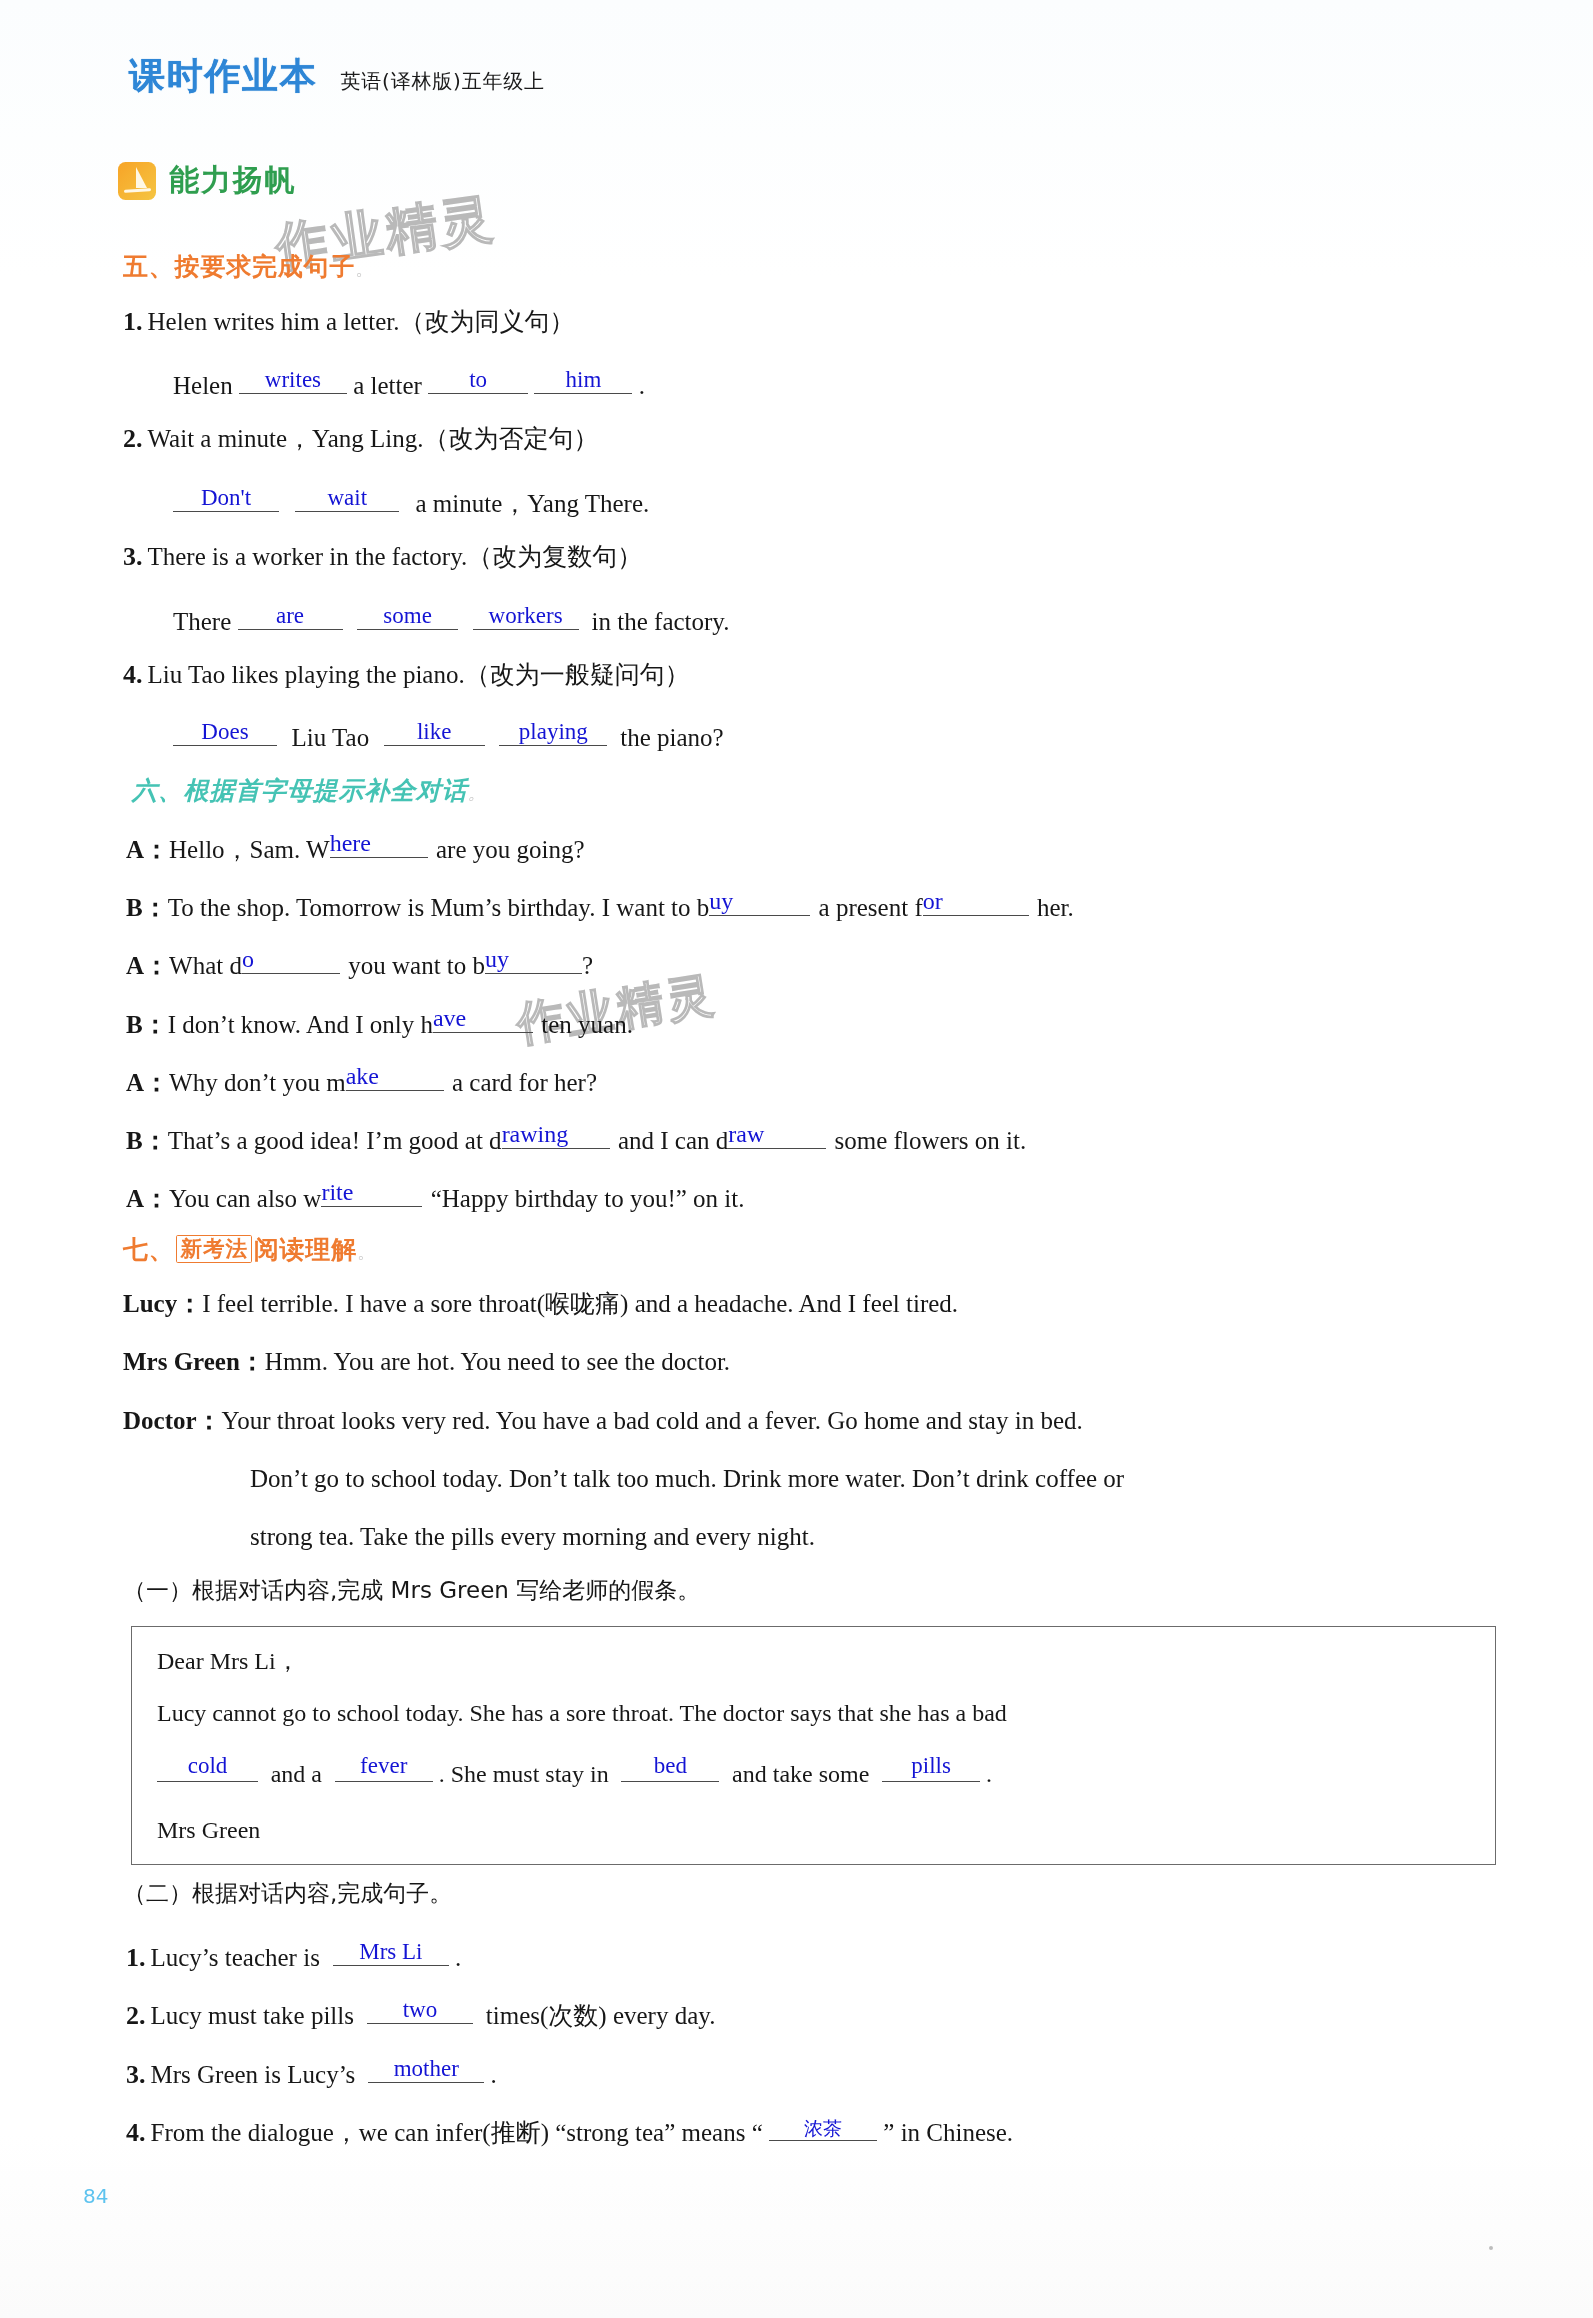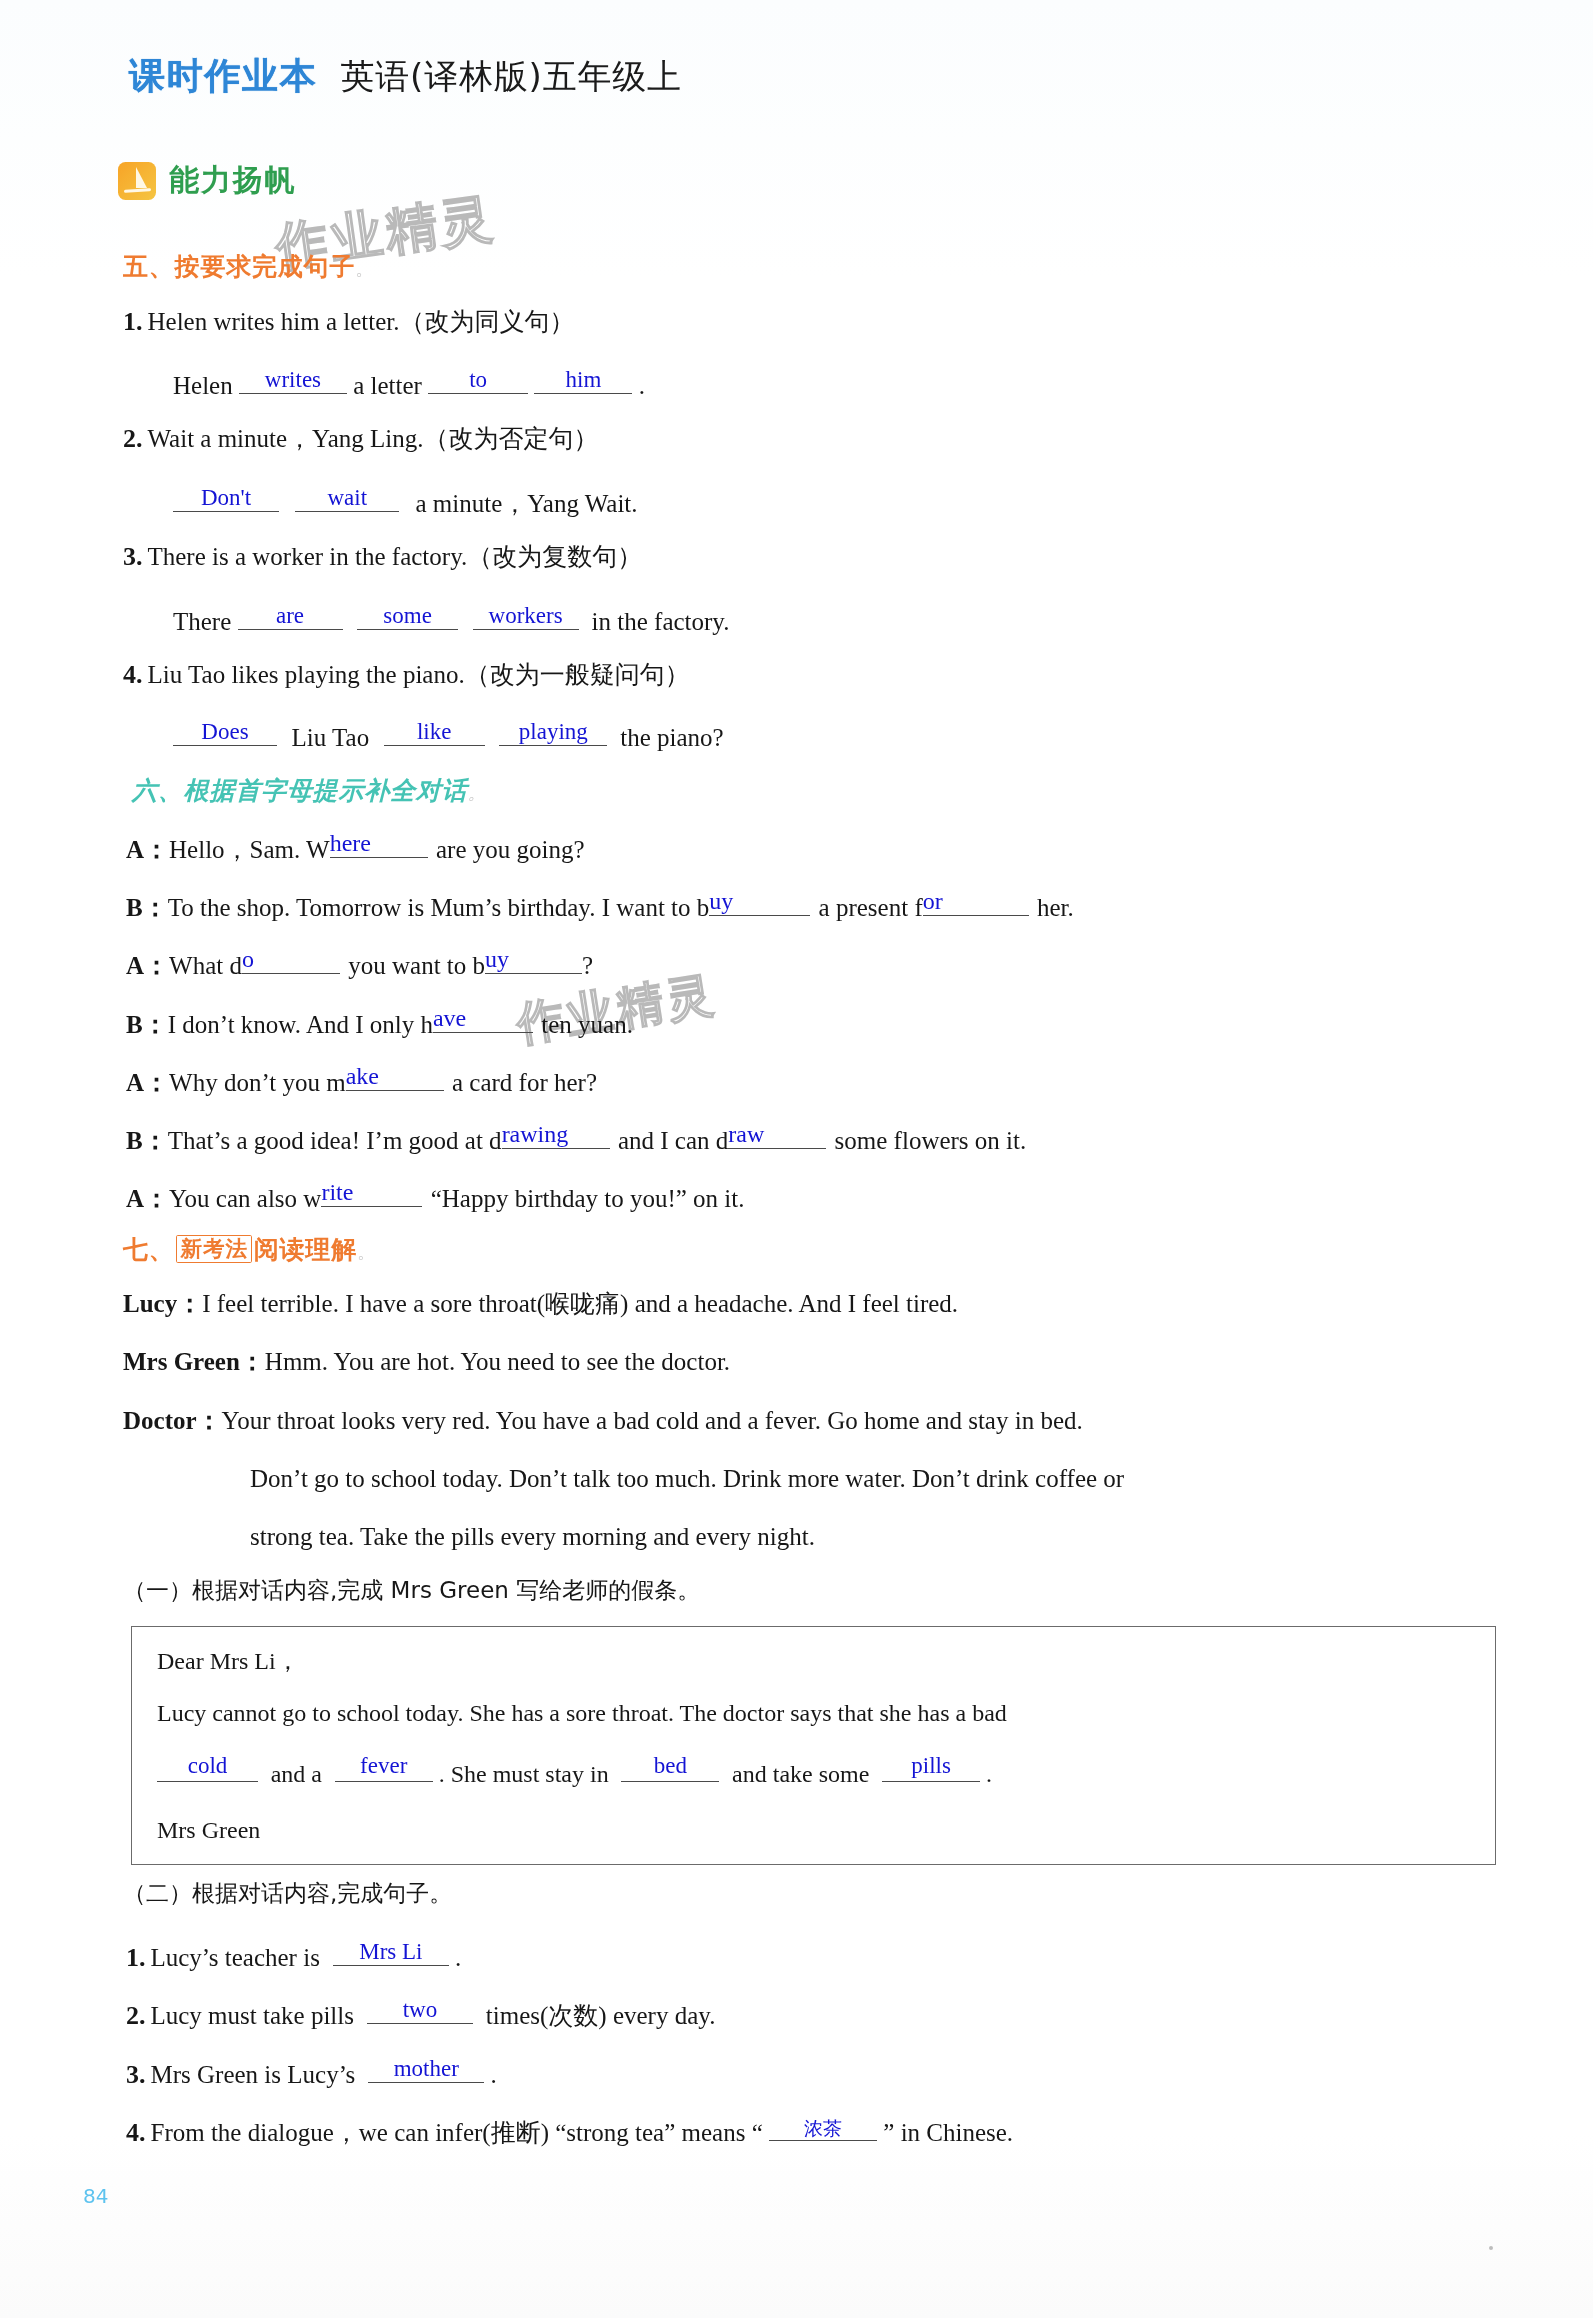--- a/index.html
+++ b/index.html
@@ -20,21 +20,21 @@
     display:flex;align-items:baseline;gap:23px;
   }
   .brand{
     font-family:"DejaVu Sans","Liberation Sans",sans-serif;
     font-weight:bold;font-size:36px;color:#2e86d6;
     letter-spacing:1.7px;
     text-shadow:0 0 0.8px #2e86d6;
   }
   .subject{
     font-family:"DejaVu Sans","Liberation Sans",sans-serif;
-    font-size:34px;color:#1b1b1b;letter-spacing:0.8px;
+    font-size:20px;color:#1b1b1b;letter-spacing:0.8px;
   }
   .header-rule{
     position:absolute;left:58px;top:90px;width:1481px;height:1.7px;
     background:transparent;
   }
   
   .banner{
     position:absolute;left:118px;top:160px;
     display:flex;align-items:center;gap:13.3px;
   }
@@ -165,21 +165,21 @@
     <span class="blank" style="width:98px;"><span class="ans">him</span></span>
     <span>.</span>
   </div>
 
   <div class="line" style="left:123px;top:426px;">
     <span class="num">2.</span><span>Wait a minute，Yang Ling.（改为否定句）</span>
   </div>
   <div class="line" style="left:173px;top:486px;">
     <span class="blank" style="width:106px;"><span class="ans">Don't</span></span>
     <span class="blank" style="width:104px;margin-left:10px;"><span class="ans">wait</span></span>
-    <span style="margin-left:10px;">a minute，Yang Wait.</span>
+    <span style="margin-left:10px;">a minute，Yang There.</span>
   </div>
 
   <div class="line" style="left:123px;top:544px;">
     <span class="num">3.</span><span>There is a worker in the factory.（改为复数句）</span>
   </div>
   <div class="line" style="left:173px;top:604px;">
     <span>There</span>
     <span class="blank" style="width:105px;"><span class="ans">are</span></span>
     <span class="blank" style="width:101px;margin-left:8.3px;"><span class="ans">some</span></span>
     <span class="blank" style="width:106px;margin-left:8.3px;"><span class="ans">workers</span></span>

